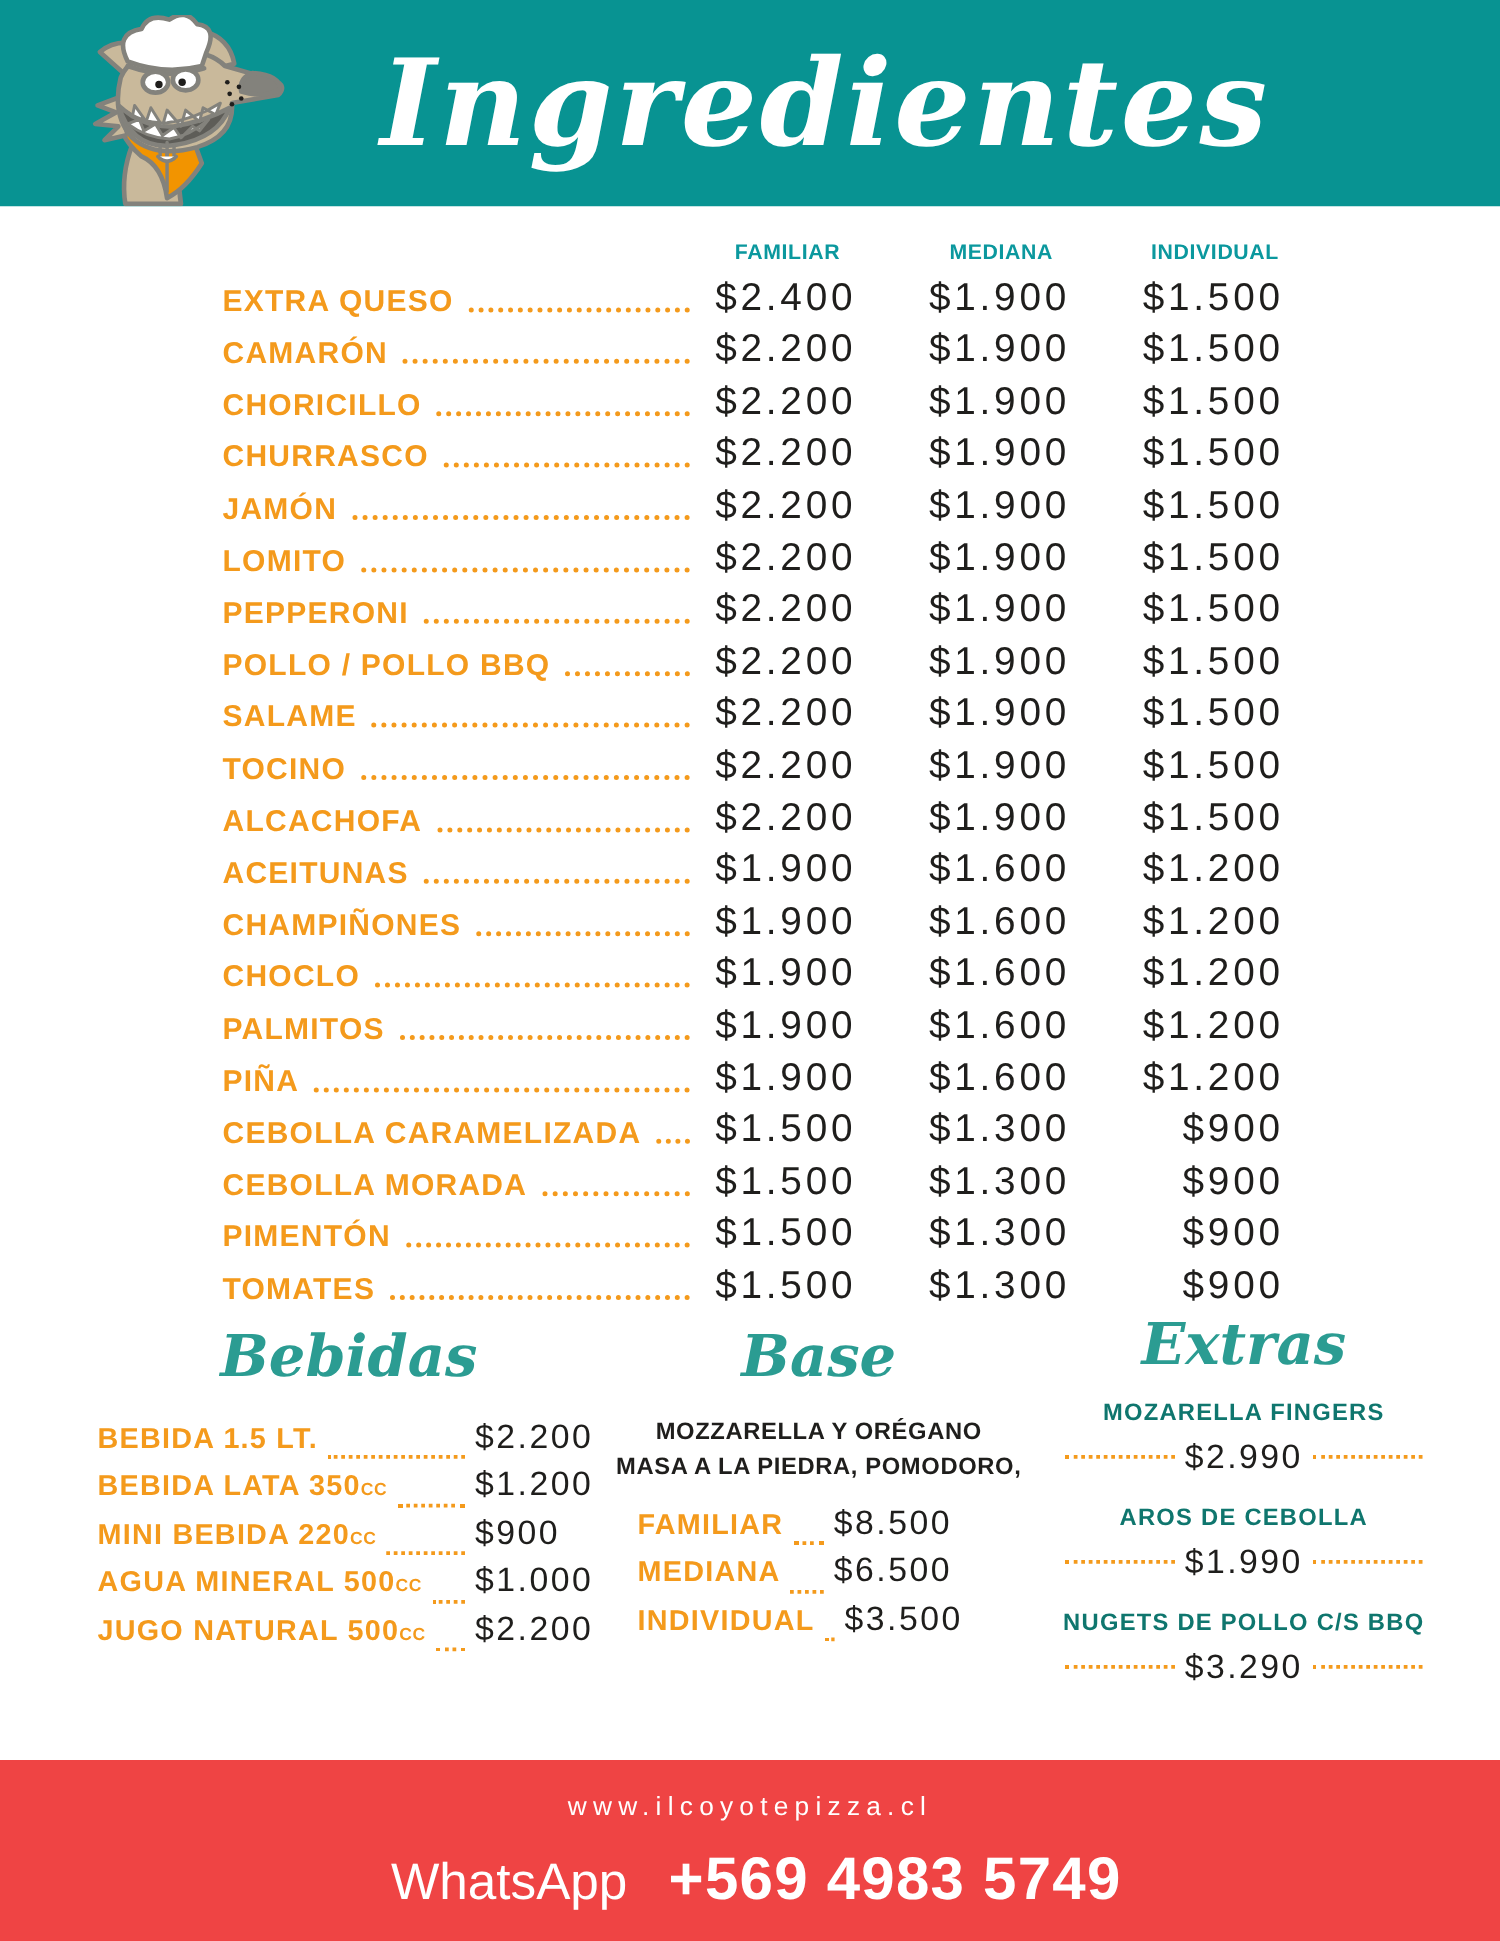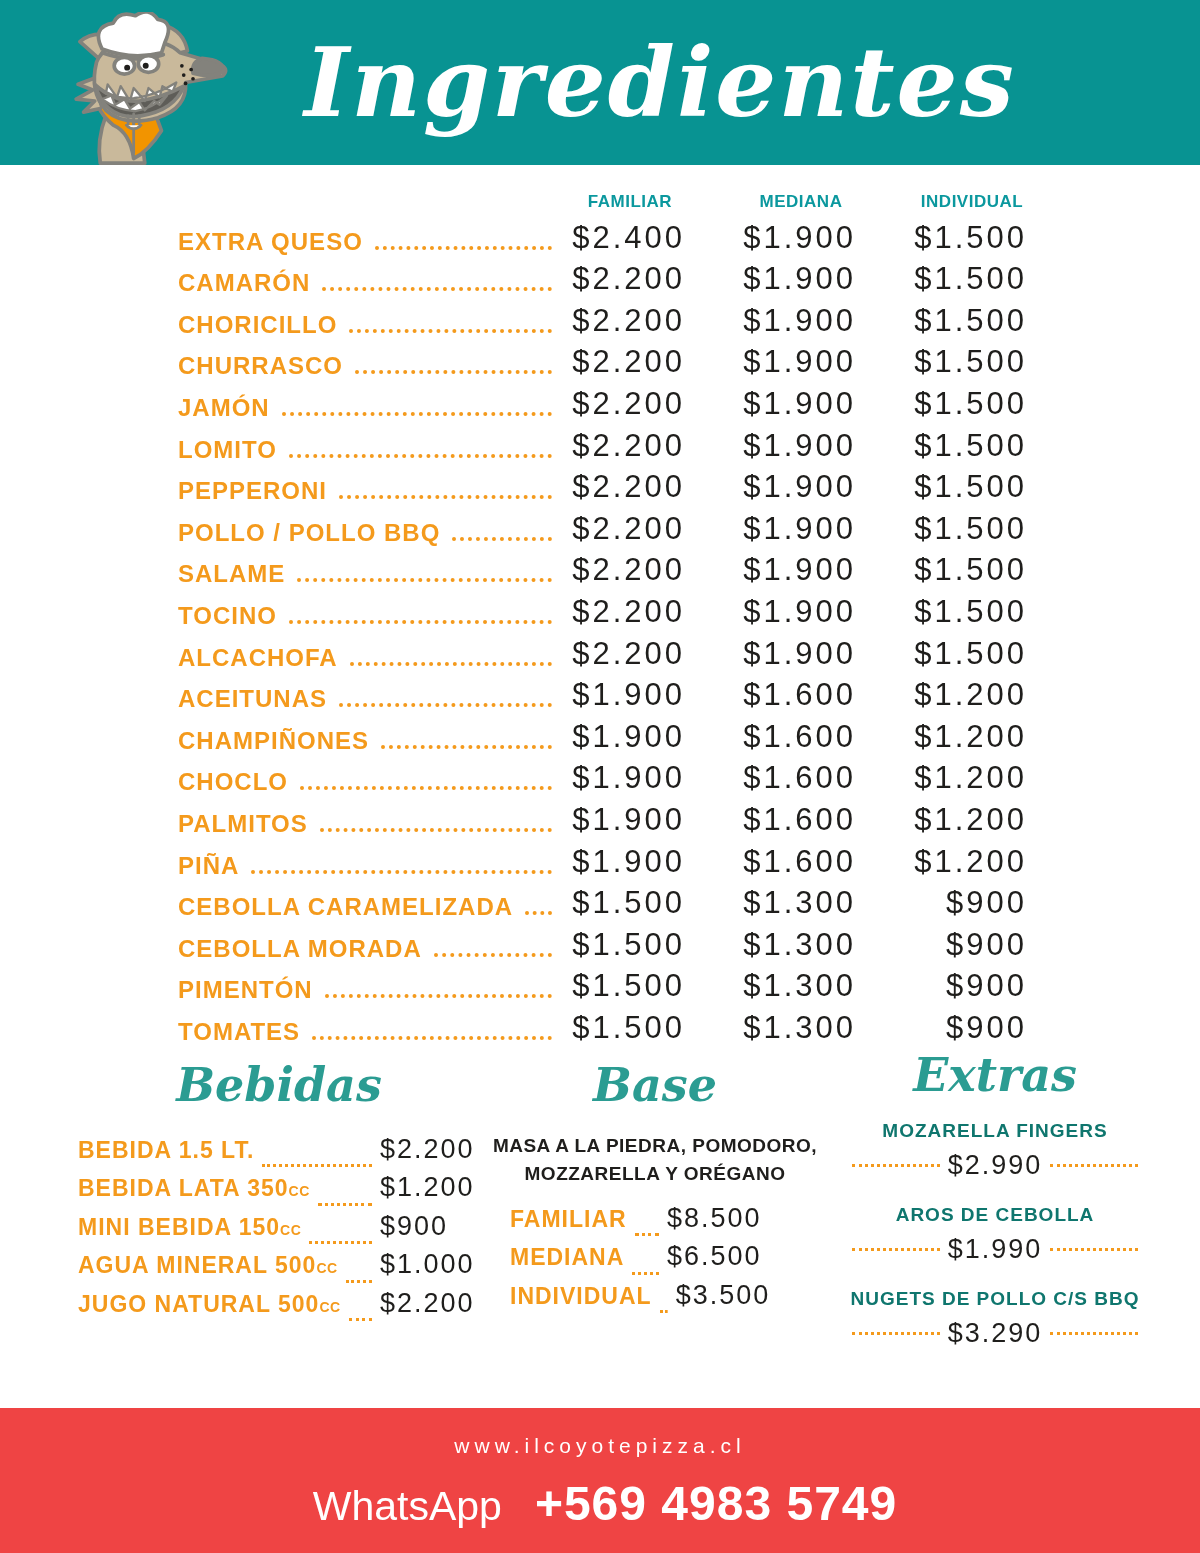--- a/index.html
+++ b/index.html
@@ -340,21 +340,21 @@
           <span class="bprice">$2.200</span>
         </div>
 
         <div class="brow">
           <span class="bname"><span>BEBIDA LATA 350</span><span class="bunit">CC</span></span>
           <span class="bleader"></span>
           <span class="bprice">$1.200</span>
         </div>
 
         <div class="brow">
-          <span class="bname"><span>MINI BEBIDA 150</span><span class="bunit">CC</span></span>
+          <span class="bname"><span>MINI BEBIDA 220</span><span class="bunit">CC</span></span>
           <span class="bleader"></span>
           <span class="bprice">$900</span>
         </div>
 
         <div class="brow">
           <span class="bname"><span>AGUA MINERAL 500</span><span class="bunit">CC</span></span>
           <span class="bleader"></span>
           <span class="bprice">$1.000</span>
         </div>
 
@@ -363,22 +363,22 @@
           <span class="bleader"></span>
           <span class="bprice">$2.200</span>
         </div>
 
     </div>
   </div>
 
   <div class="col-base">
     <div class="script-title">Base</div>
     <div class="base-desc">
+      <div>MOZZARELLA Y ORÉGANO</div>
       <div>MASA A LA PIEDRA, POMODORO,</div>
-      <div>MOZZARELLA Y ORÉGANO</div>
     </div>
     <div class="items">
 
         <div class="brow">
           <span class="bname">FAMILIAR</span>
           <span class="bleader"></span>
           <span class="bprice">$8.500</span>
         </div>
 
         <div class="brow">

